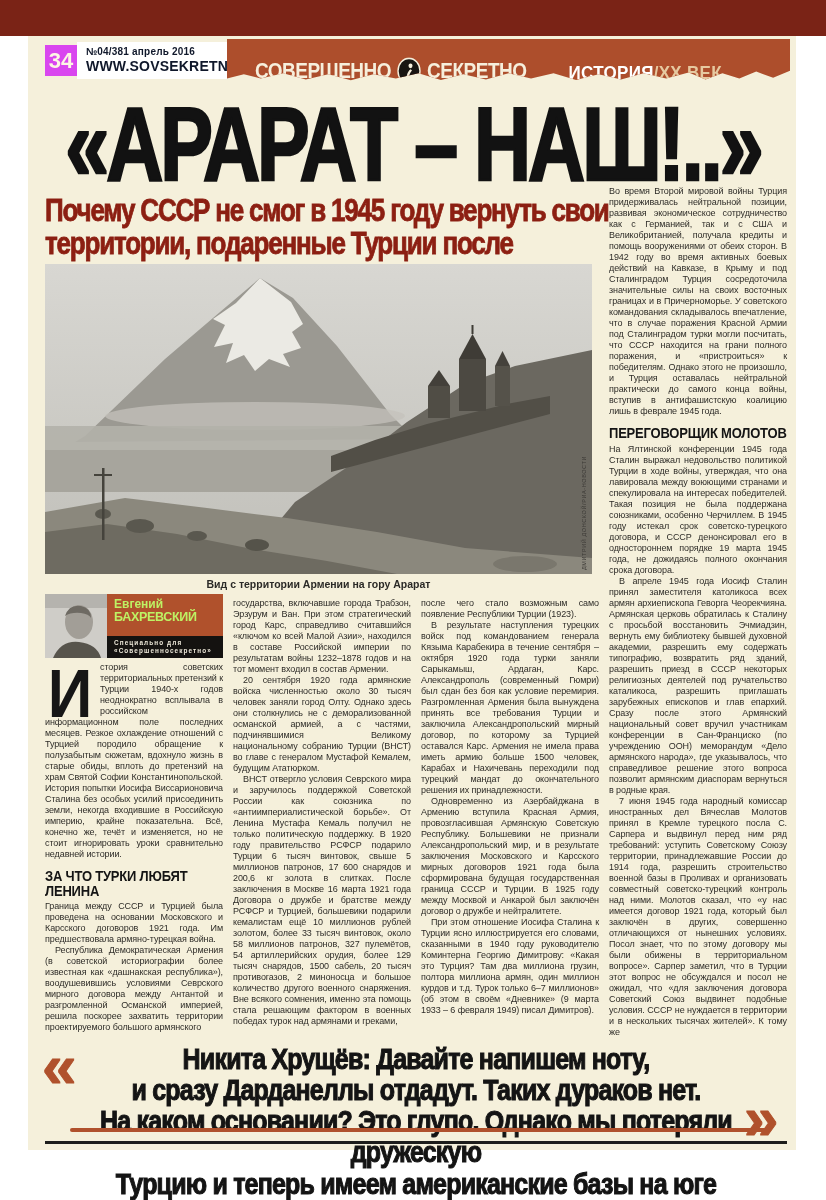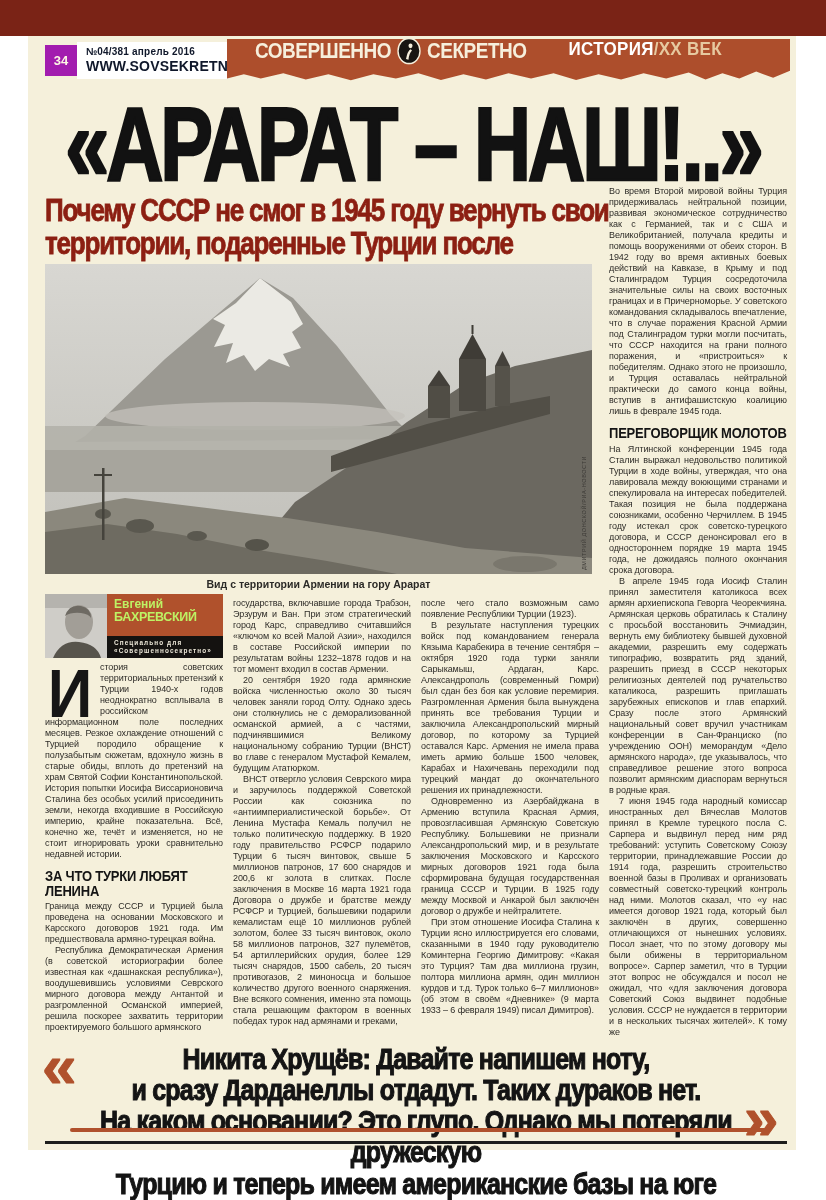--- a/index.html
+++ b/index.html
@@ -2,28 +2,28 @@
 <html><head>
 <meta charset="utf-8">
 <style>
   html,body{margin:0;padding:0;background:#ffffff;}
   .sheet{position:relative;width:826px;height:1200px;background:#ffffff;overflow:hidden;
          font-family:"Liberation Sans","DejaVu Sans",sans-serif;}
   .page-bg{position:absolute;left:28px;top:30px;width:768px;height:1120px;background:#f5f0db;}
   .red-top-band{position:absolute;left:0;top:0;width:826px;height:36px;background:#7a2316;}
 
   
-  .pagenum{position:absolute;left:45px;top:45px;width:32px;height:31px;background:#a21caf;
-           color:#fdf6e4;font-weight:bold;font-size:13px;display:flex;align-items:center;justify-content:center;text-align:center;}
+  .pagenum{position:absolute;left:45px;top:45px;width:32px;height:31px;background:#d946ef;
+           color:#fdf6e4;font-weight:bold;font-size:22px;display:flex;align-items:center;justify-content:center;text-align:center;}
   .infobox{position:absolute;left:77px;top:42px;width:150px;height:37px;background:#ffffff;
            padding:4px 0 0 9px;box-sizing:border-box;color:#0f172a;}
   .infobox .iss{font-size:10px;font-weight:bold;letter-spacing:.2px;}
   .infobox .url{font-size:14px;font-weight:bold;letter-spacing:.2px;margin-top:1px;}
   .brickbar{position:absolute;left:227px;top:39px;width:563px;height:44px;background:#ad4e2c;
-            display:flex;align-items:flex-start;padding-left:28px;box-sizing:border-box;
+            display:flex;align-items:flex-end;padding-left:28px;box-sizing:border-box;
             clip-path:polygon(0 0,100% 0,100% 72%,97% 88%,94% 74%,91% 90%,88% 78%,85% 92%,82% 76%,78% 90%,74% 78%,70% 92%,66% 80%,62% 93%,58% 78%,54% 90%,50% 78%,46% 92%,42% 80%,38% 93%,34% 78%,30% 90%,26% 80%,22% 94%,18% 80%,14% 92%,10% 78%,6% 90%,3% 80%,0 90%);}
   .masthead{display:flex;align-items:center;gap:6px;color:#f6efdc;font-weight:bold;font-size:19px;
             letter-spacing:-0.5px;transform:scale(1,1.15);transform-origin:left center;white-space:nowrap;}
   .emblem{width:24px;height:24px;flex:0 0 auto;}
   .sectiontxt{margin-left:42px;font-size:17px;font-weight:bold;letter-spacing:.3px;white-space:nowrap;
               transform:scale(1,1.1);transform-origin:left center;}
   .sectiontxt .sec{color:#ffffff;}
   .sectiontxt .sfx{color:#e6c9a0;font-weight:600;}
 
   

